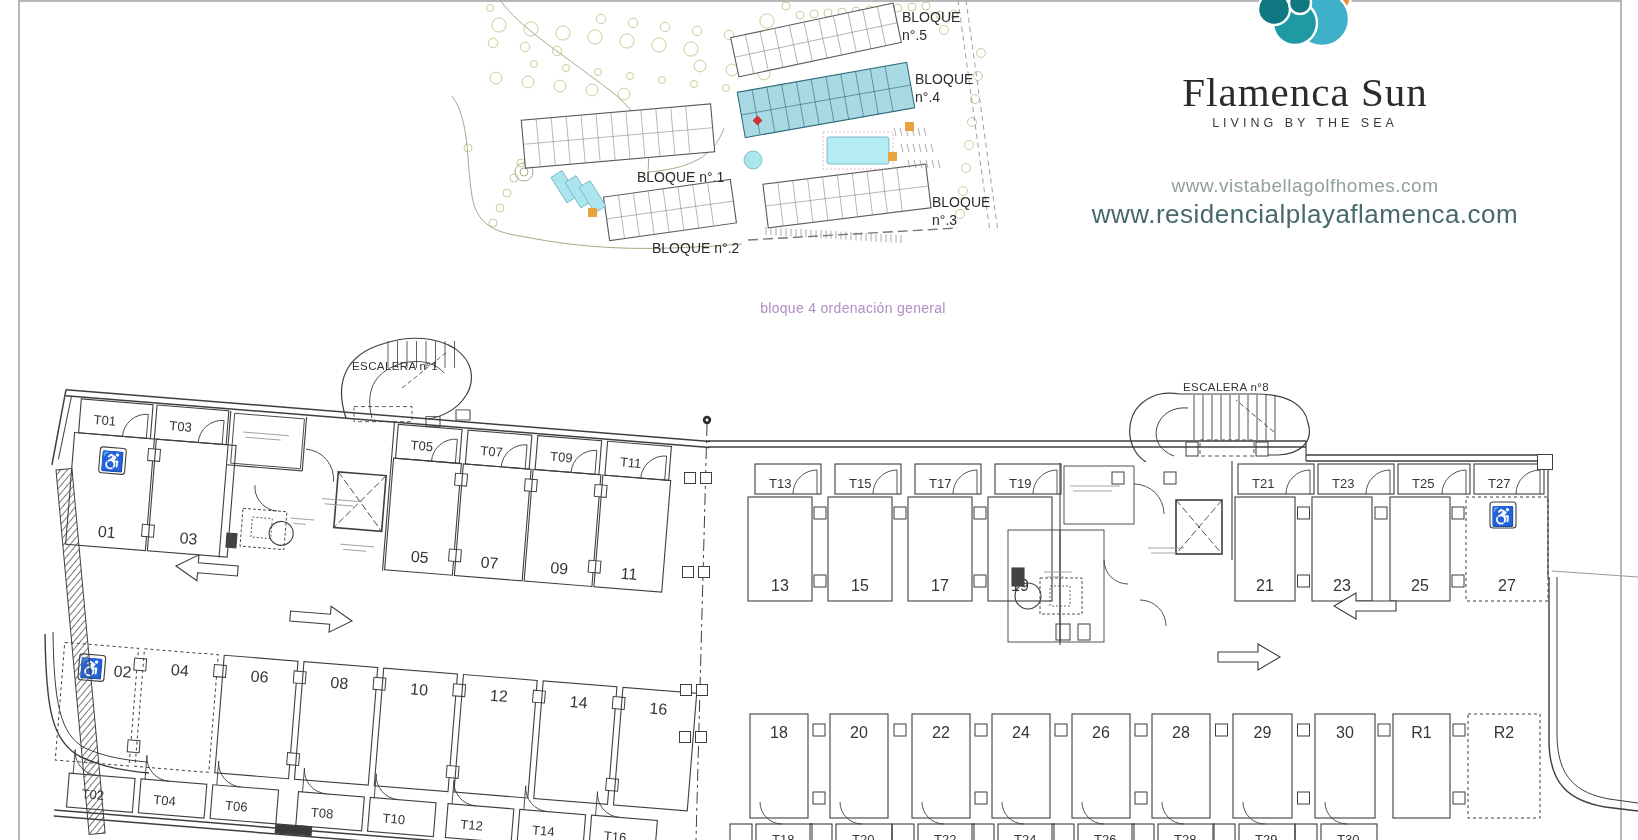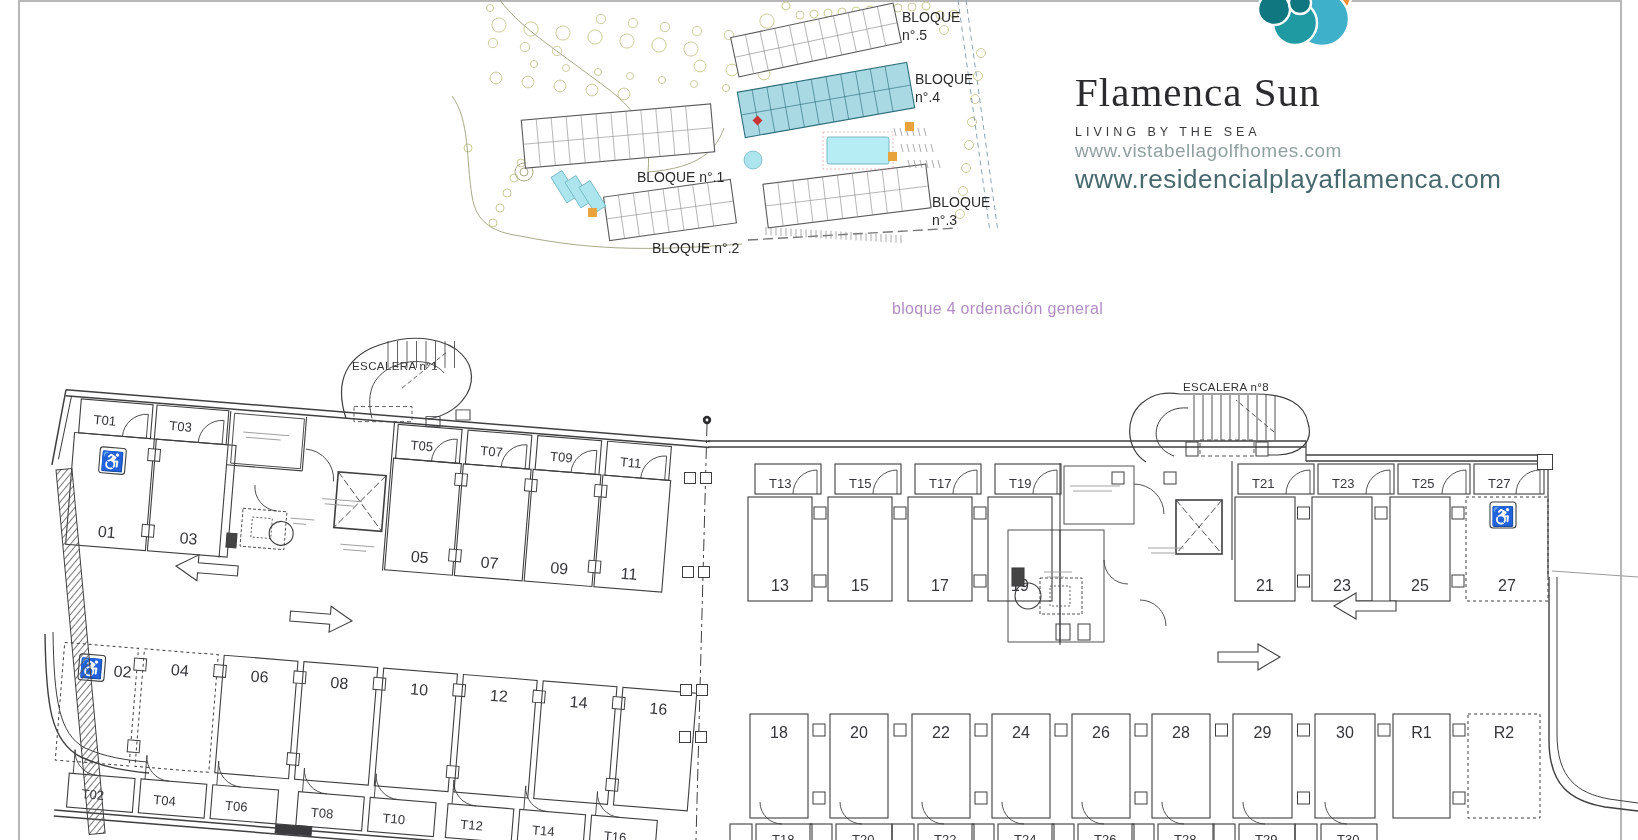--- a/index.html
+++ b/index.html
@@ -3,30 +3,30 @@
 <meta charset="utf-8">
 <style>
   *{box-sizing:border-box}
   html,body{margin:0;padding:0}
   body{width:1638px;height:840px;position:relative;background:#ffffff;
        font-family:"Liberation Sans",sans-serif;overflow:hidden}
   .edge{position:absolute;background:#b7b7b7}
   #edge-left{left:18px;top:0;width:2px;height:840px}
   #edge-right{left:1620px;top:0;width:2px;height:840px}
   #edge-top{left:18px;top:0;width:1604px;height:2px}
-  #brand{position:absolute;left:1075px;top:0;width:460px;text-align:left}
+  #brand{position:absolute;left:1075px;top:0;width:460px;text-align:center}
   #logo{display:block;margin:0 auto}
   #brand-name{font-family:"Liberation Serif",serif;font-size:41px;font-weight:500;
               color:#2b2b2e;margin:6px 0 0;letter-spacing:1px}
-  #brand-tagline{font-size:12.5px;letter-spacing:4px;color:#3a3a3c;margin-top:9px}
-  #brand-urls{line-height:1.25}
+  #brand-tagline{font-size:12.5px;letter-spacing:4px;color:#3a3a3c;}
+  #brand-urls{margin-top:44px;line-height:1.25}
   #url1{font-size:19px;letter-spacing:.5px}
   #url2{font-size:26px;letter-spacing:.5px}
-  #caption{position:absolute;left:603px;top:300px;width:500px;text-align:right;
-           font-size:16px;letter-spacing:.3px}
+  #caption{position:absolute;left:603px;top:300px;width:500px;text-align:center;
+           font-size:14px;letter-spacing:.3px}
   .stair-label{position:absolute;font-size:11.5px;color:#333;letter-spacing:.4px}
   #stair1-label{left:352px;top:360px}
   #stair2-label{left:1183px;top:381px}
   #siteplan{position:absolute;left:440px;top:0}
   #fp{position:absolute;left:0;top:330px}
   svg text{font-family:"Liberation Sans",sans-serif}
 </style>
 </head>
 <body>
 

